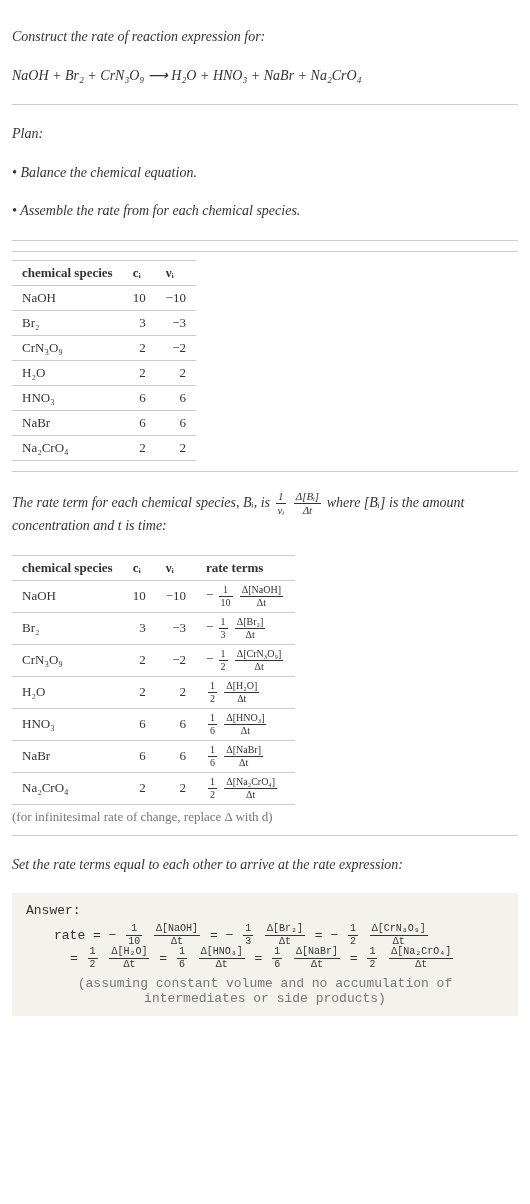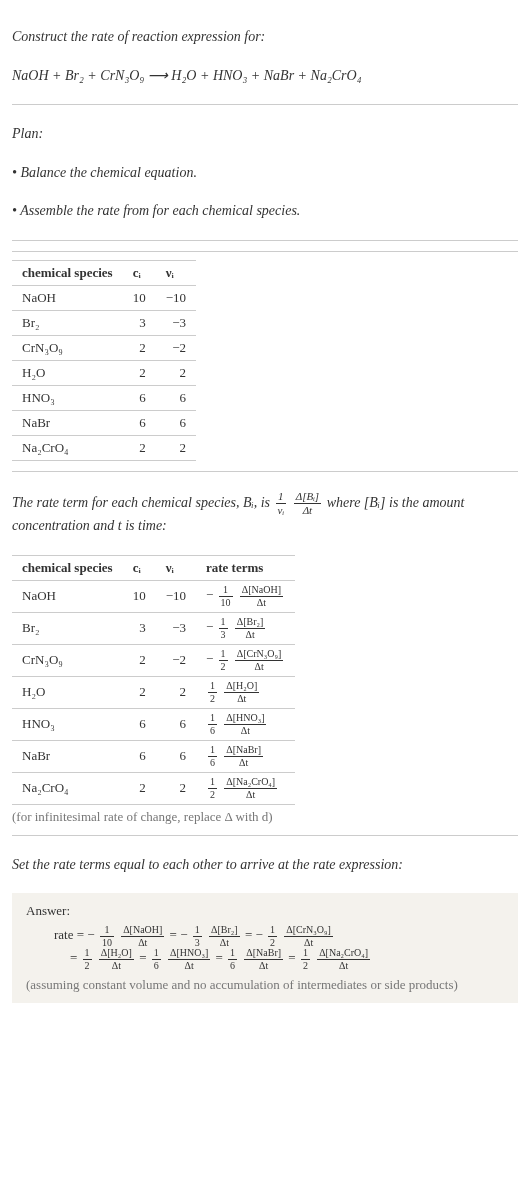--- a/index.html
+++ b/index.html
@@ -42,20 +42,21 @@
   }
   .small {
     font-size: 13px;
     color: #777;
   }
   .answer-box {
     background: #f4f2ed;
     padding: 10px 14px;
     margin-top: 6px;
     font-size: 13px;
+    font-family: Liberation Mono, monospace;
   }
   .answer-label {
     margin-bottom: 6px;
   }
   .indent {
     padding-left: 28px;
   }
   .frac {
     display: inline-block;
     text-align: center;
@@ -273,15 +274,15 @@
       <span class="frac"><span class="num">1</span><span class="den">6</span></span>
       <span class="frac"><span class="num">Δ[HNO₃]</span><span class="den">Δt</span></span>
       <span> = </span>
       <span class="frac"><span class="num">1</span><span class="den">6</span></span>
       <span class="frac"><span class="num">Δ[NaBr]</span><span class="den">Δt</span></span>
       <span> = </span>
       <span class="frac"><span class="num">1</span><span class="den">2</span></span>
       <span class="frac"><span class="num">Δ[Na₂CrO₄]</span><span class="den">Δt</span></span>
     </div>
 
-    <div class="small" style="text-align:left; margin-top:6px;">(assuming constant volume and no accumulation of intermediates or side products)</div>
+    <div class="small" style="text-align:center; margin-top:6px;">(assuming constant volume and no accumulation of intermediates or side products)</div>
   </div>
 </div>
 
 </body></html>

